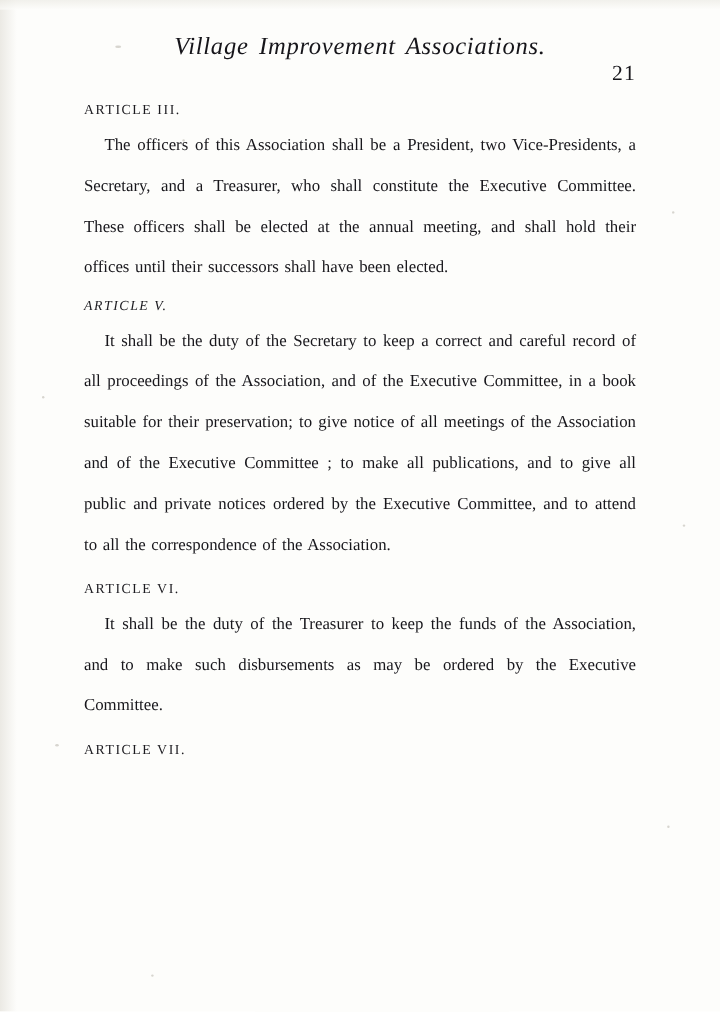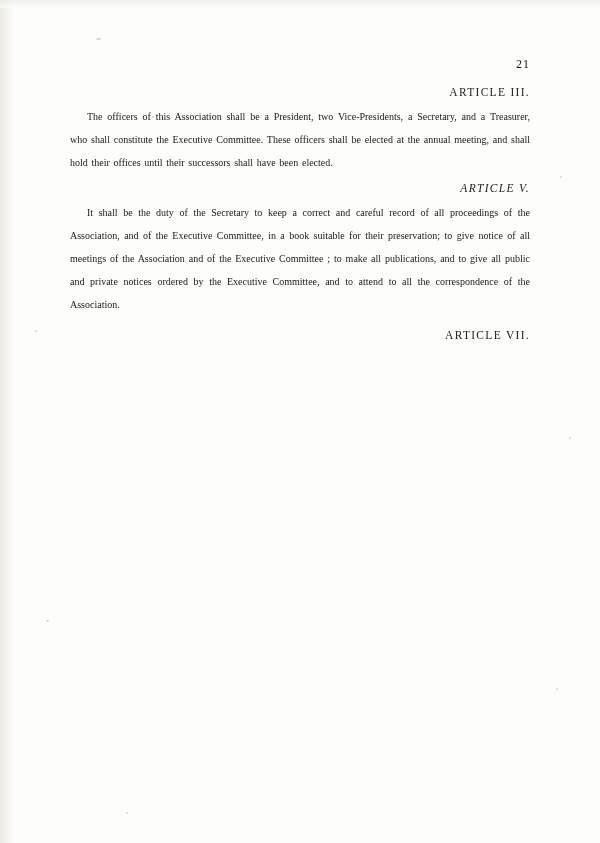--- a/index.html
+++ b/index.html
@@ -65,40 +65,40 @@
     font-size: 20.5px;
     letter-spacing: 0.6px;
     word-spacing: 3px;
     color: #16151a;
     white-space: nowrap;
   }
   .folio {
     position: absolute;
     right: 0;
     bottom: 0;
-    font-size: 12px;
+    font-size: 18px;
     letter-spacing: 1px;
     color: #16151a;
     font-family: "Liberation Serif", serif;
   }
   .article-head {
-    text-align: right;
+    text-align: left;
     font-size: 11.5px;
     letter-spacing: 1.3px;
     margin: 13px 0 7px 0;
     color: #1c1b20;
   }
   .article-head.tight {
     margin-top: 8px;
     font-style: italic;
   }
   p.body {
     margin: 0 0 2px 0;
-    font-size: 10px;
-    line-height: 23px;
+    font-size: 14px;
+    line-height: 34px;
     text-align: justify;
     text-justify: inter-word;
     text-indent: 17px;
     color: #18171c;
     word-spacing: 1.2px;
   }
   .sec {
     margin-bottom: 4px;
   }
 </style>
@@ -115,35 +115,38 @@
   <div class="speck" style="left:560px;top:176px;width:2px;height:2px;"></div>
   <div class="speck" style="left:35px;top:330px;width:2px;height:2px;"></div>
   <div class="speck" style="left:569px;top:437px;width:2px;height:2px;"></div>
   <div class="speck" style="left:46px;top:620px;width:3px;height:2px;"></div>
   <div class="speck" style="left:556px;top:688px;width:2px;height:2px;"></div>
   <div class="speck" style="left:126px;top:812px;width:2px;height:2px;"></div>
 
   <div class="content">
 
     <div class="header">
+      <div class="running-title">Village Improvement Associations.</div>
       <div class="folio">21</div>
     </div>
 
     <div class="sec">
       <div class="article-head">ARTICLE III.</div>
       <p class="body">The officers of this Association shall be a President, two Vice-Presidents, a Secretary, and a Treasurer, who shall constitute the Executive Committee. These officers shall be elected at the annual meeting, and shall hold their offices until their successors shall have been elected.</p>
     </div>
 
 
     <div class="sec">
       <div class="article-head tight">ARTICLE V.</div>
       <p class="body">It shall be the duty of the Secretary to keep a correct and careful record of all proceedings of the Association, and of the Executive Committee, in a book suitable for their preservation; to give notice of all meetings of the Association and of the Executive Committee ; to make all publications, and to give all public and private notices ordered by the Executive Committee, and to attend to all the correspondence of the Association.</p>
     </div>
 
     <div class="sec">
+      <div class="article-head">ARTICLE VI.</div>
+      <p class="body">It shall be the duty of the Treasurer to keep the funds of the Association, and to make such disbursements as may be ordered by the Executive Committee.</p>
     </div>
 
     <div class="sec">
       <div class="article-head">ARTICLE VII.</div>
     </div>
 
   </div>
 </div>
 
 </body></html>

